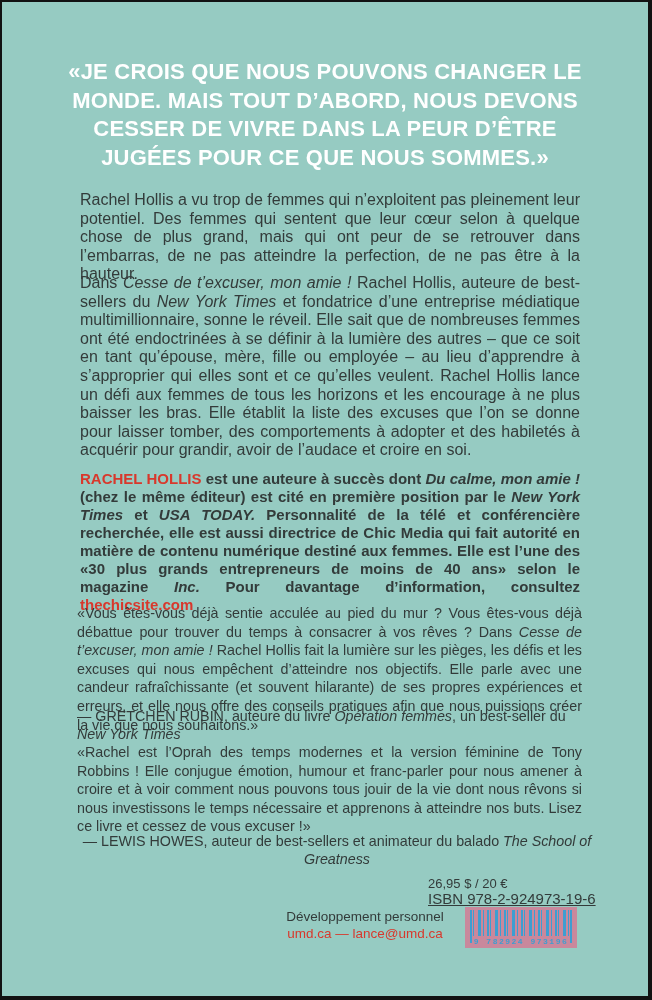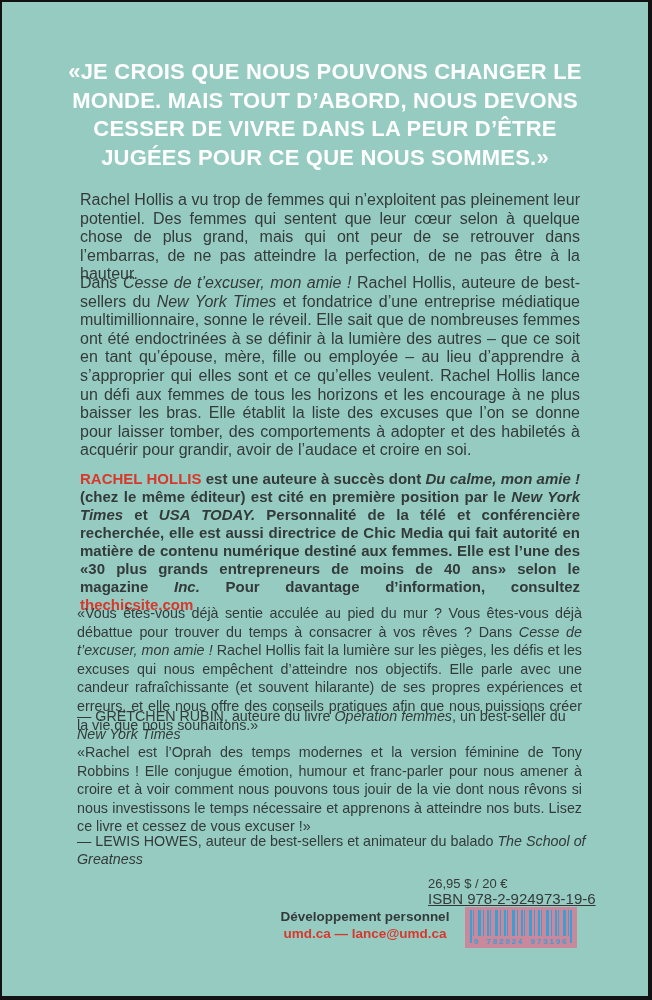--- a/index.html
+++ b/index.html
@@ -48,21 +48,21 @@
     text-align:justify;
   }
   .q1{top:602px;}
   .q2{top:741px;}
   .attr{
     position:absolute;left:75px;width:520px;
     font-size:14.3px;line-height:18px;
     text-align:left;
   }
   .a1{top:705px;}
-  .a2{top:830px;}
+  .a2{top:830px;text-align:center;}
   .seg-i{font-style:italic;margin-top:44px;}
   .seg-r{color:var(--red);}
   .price-block{
     position:absolute;left:426px;top:875px;width:200px;
     text-align:left;
     font-size:13px;line-height:14.5px;
   }
   .isbn{font-size:15px;text-decoration:underline;}
   .barcode{
     position:absolute;left:463px;top:905px;
@@ -86,21 +86,21 @@
     position:absolute;left:0;right:0;bottom:2px;
     text-align:center;
     color:var(--barblue);
     font-family:Liberation Mono, monospace;
     font-size:8px;letter-spacing:1.5px;
     font-weight:bold;
   }
   .publisher{
     position:absolute;left:278px;top:906px;width:170px;
     text-align:center;
-    font-weight:bold;
+    font-weight:normal;
     font-size:13.5px;line-height:17px;
   }
   .publisher .contact{color:var(--red);}
 </style>
 </head>
 <body>
 
 <div class="page">
 
   <div class="headline">«JE CROIS QUE NOUS POUVONS CHANGER LE

